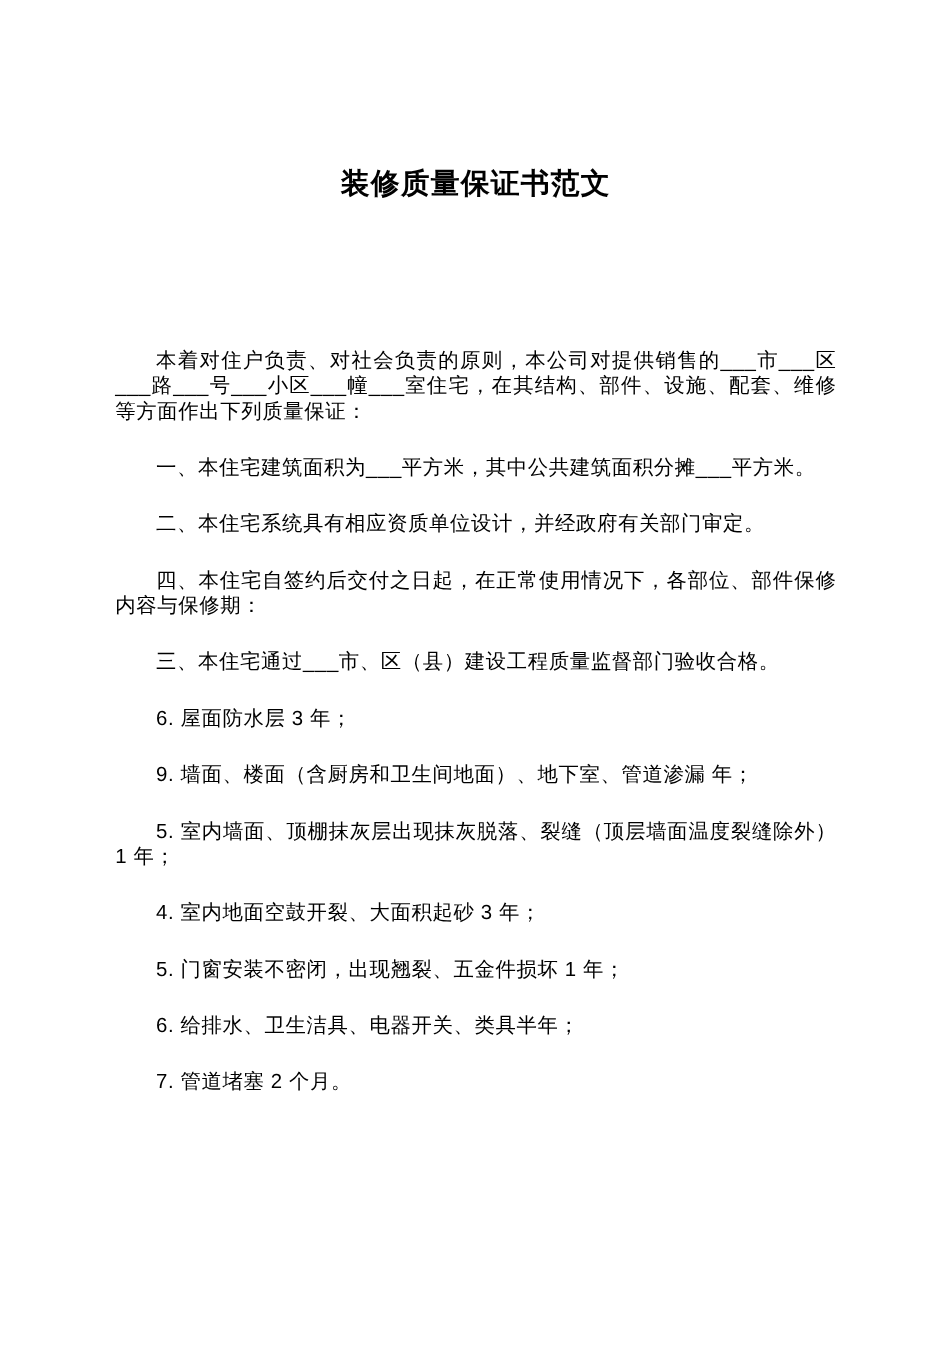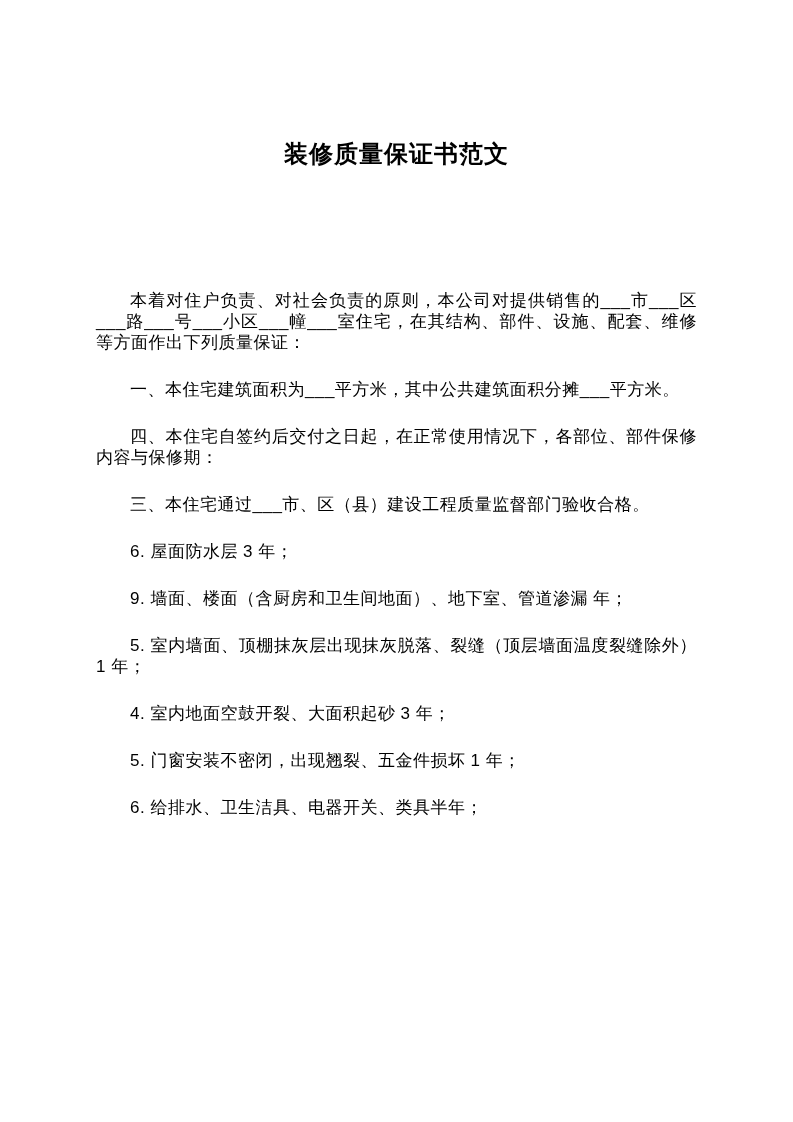--- a/index.html
+++ b/index.html
@@ -52,33 +52,35 @@
 <body>
 
 <div class="page">
 
   <h1 class="doc-title">装修质量保证书范文</h1>
 
   <p class="para first">本着对住户负责、对社会负责的原则，本公司对提供销售的___市___区___路___号___小区___幢___室住宅，在其结构、部件、设施、配套、维修等方面作出下列质量保证：</p>
 
   <p class="para">一、本住宅建筑面积为___平方米，其中公共建筑面积分摊___平方米。</p>
 
+  <p class="para">二、本住宅系统具有相应资质单位设计，并经政府有关部门审定。</p>
 
   <p class="para">四、本住宅自签约后交付之日起，在正常使用情况下，各部位、部件保修内容与保修期：</p>
 
   <p class="para">三、本住宅通过___市、区（县）建设工程质量监督部门验收合格。</p>
 
   <p class="para">6. 屋面防水层 3 年；</p>
 
   <p class="para">9. 墙面、楼面（含厨房和卫生间地面）、地下室、管道渗漏 年；</p>
 
   <p class="para">5. 室内墙面、顶棚抹灰层出现抹灰脱落、裂缝（顶层墙面温度裂缝除外）1 年；</p>
 
   <p class="para">4. 室内地面空鼓开裂、大面积起砂 3 年；</p>
 
   <p class="para">5. 门窗安装不密闭，出现翘裂、五金件损坏 1 年；</p>
 
   <p class="para">6. 给排水、卫生洁具、电器开关、类具半年；</p>
 
+  <p class="para">7. 管道堵塞 2 个月。</p>
 
   <div class="page-number">1</div>
 
 </div>
 
 </body></html>

